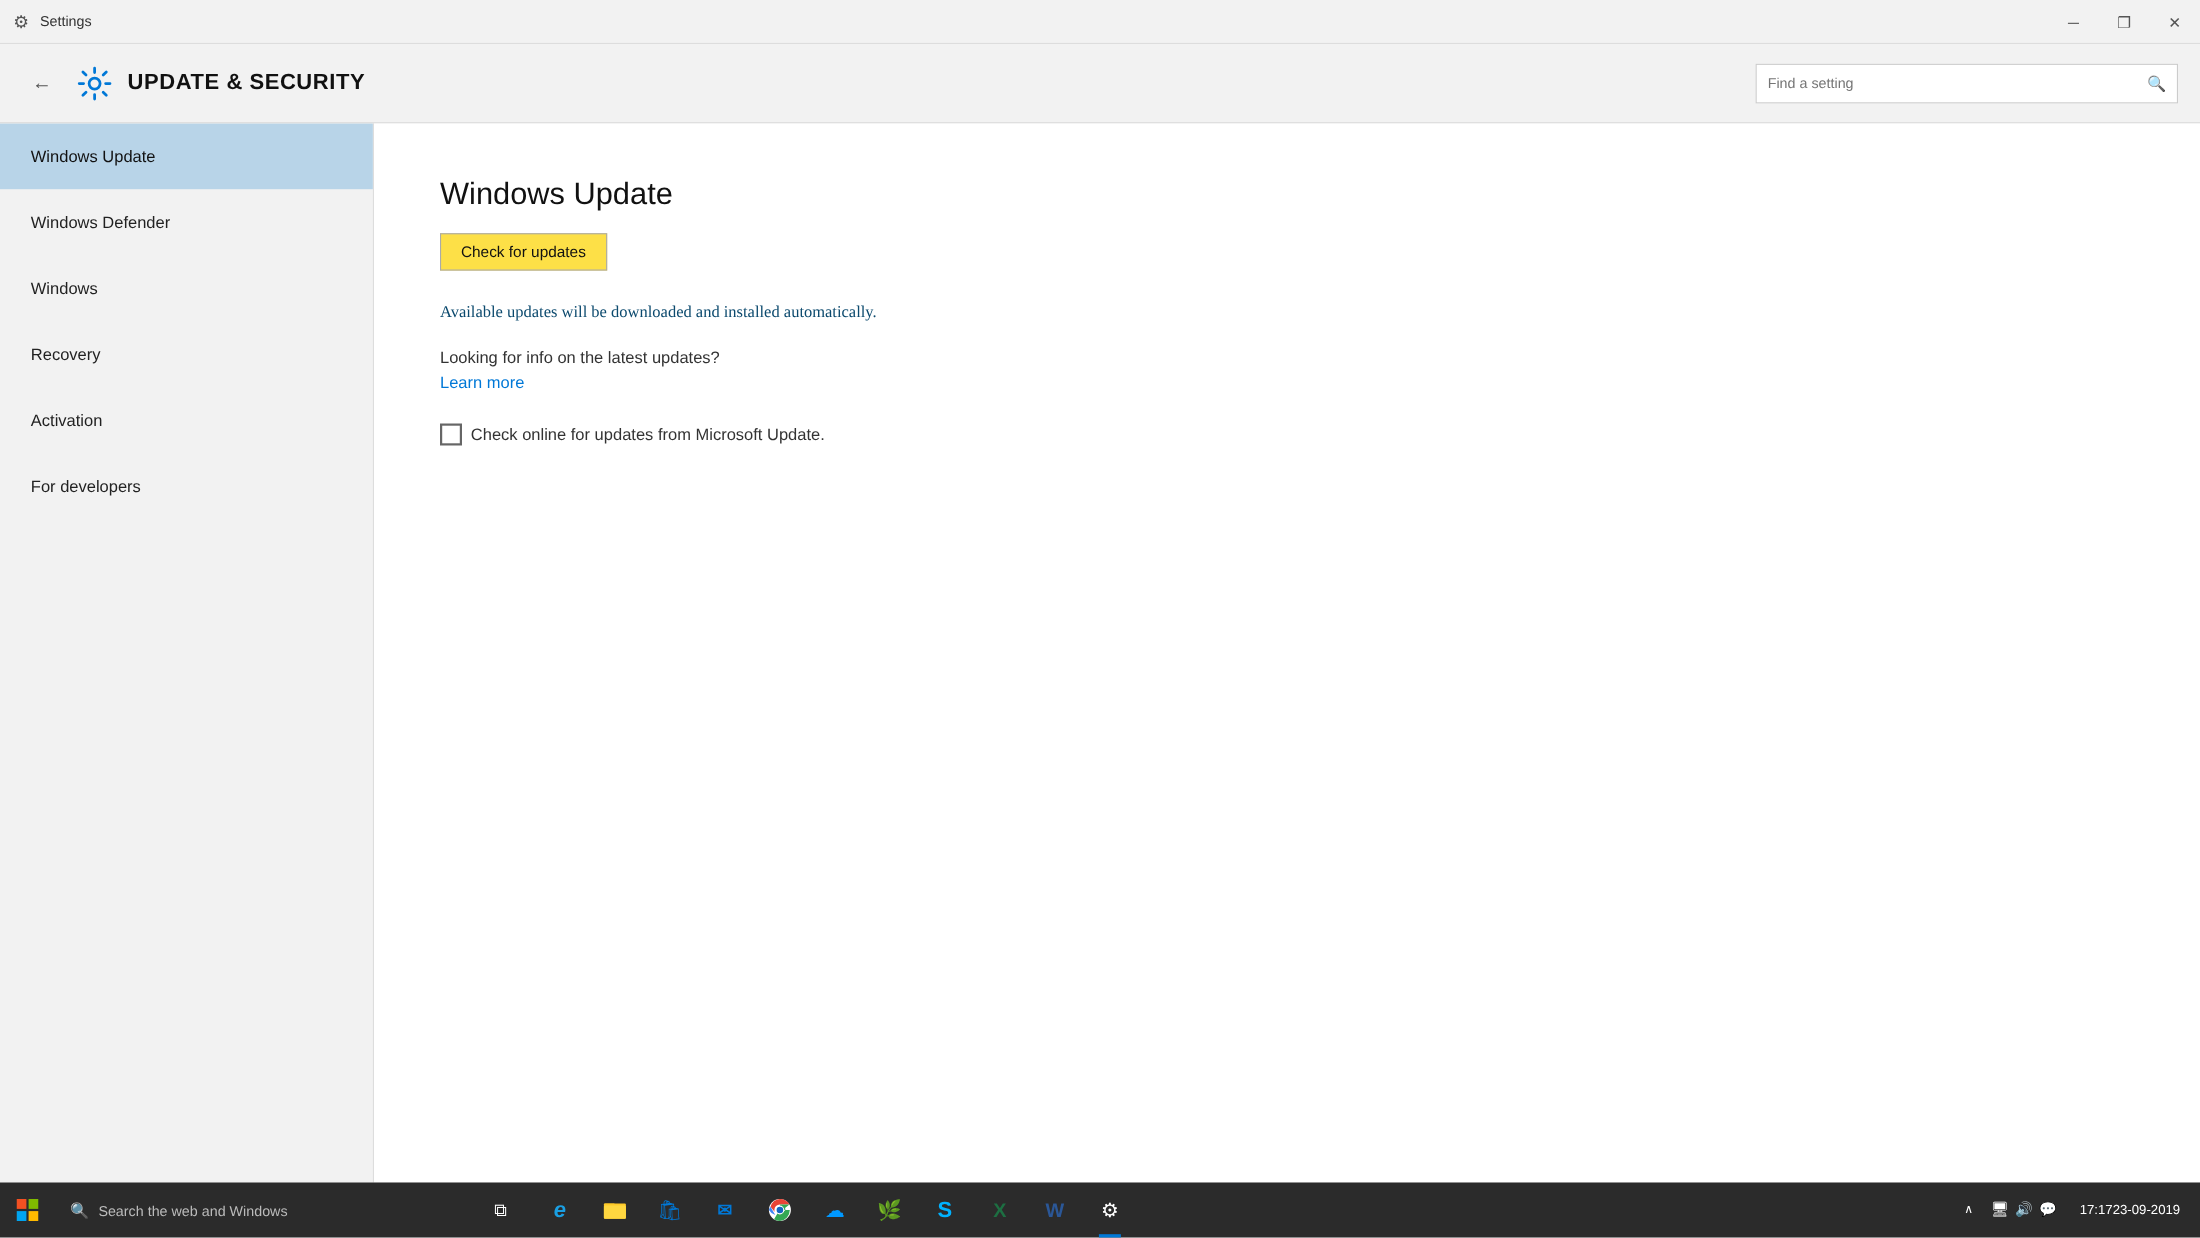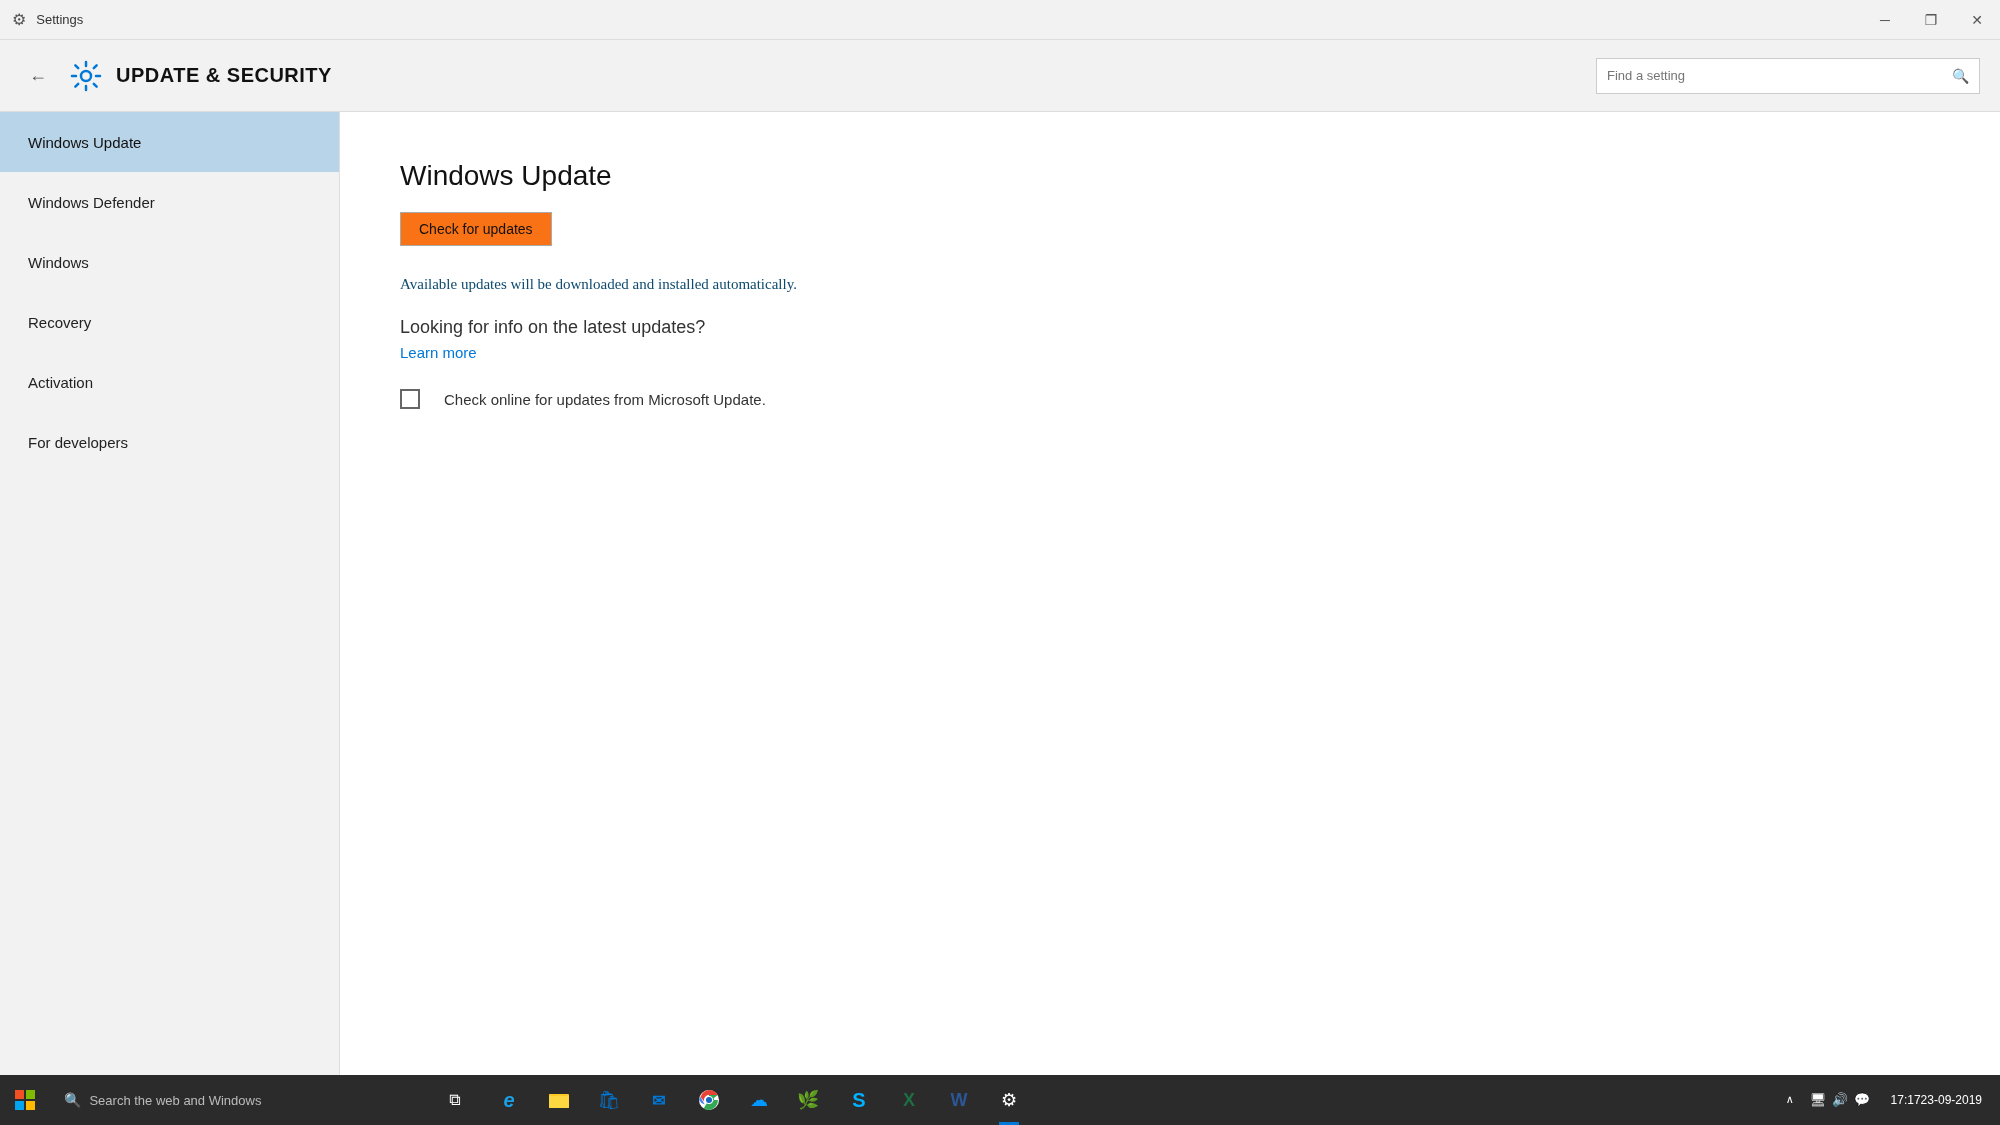--- a/index.html
+++ b/index.html
@@ -160,50 +160,50 @@
     }
     .content-status {
       font-size: 15px;
       color: #333;
       margin-bottom: 30px;
     }
     .check-updates-btn {
       padding: 8px 18px;
       font-size: 14px;
       border: 1px solid #aaa;
-      background: #f97316;
+      background: #fde047;
       cursor: pointer;
       color: #111;
       margin-bottom: 30px;
       font-family: 'Segoe UI', Arial, sans-serif;
     }
     .content-note {
       font-size: 15px;
       color: #0c4a6e;
       margin-bottom: 12px;
       font-family: Liberation Serif, serif;
     }
     .content-looking {
-      font-size: 18px;
+      font-size: 15px;
       color: #333;
       margin-bottom: 6px;
       margin-top: 24px;
     }
     .content-link {
       font-size: 15px;
       color: #0078d7;
       text-decoration: none;
       cursor: pointer;
       display: block;
       margin-bottom: 28px;
     }
     .checkbox-row {
       display: flex;
       align-items: center;
-      gap: 24px;
+      gap: 8px;
       margin-bottom: 30px;
     }
     .checkbox-box {
       width: 20px;
       height: 20px;
       border: 2px solid #666;
       background: white;
       flex-shrink: 0;
       cursor: pointer;
     }

